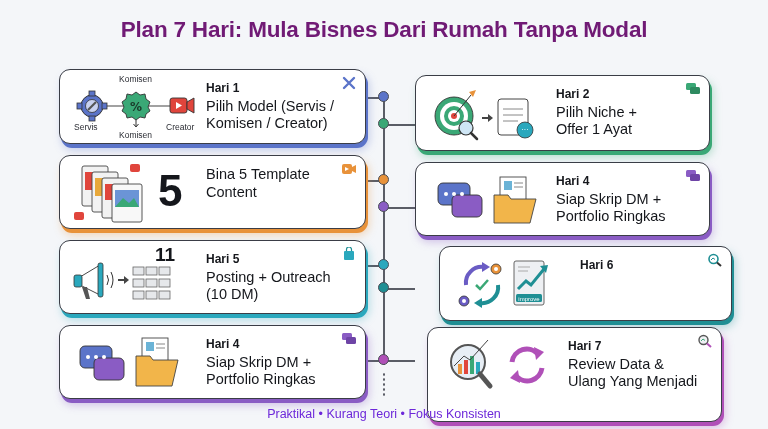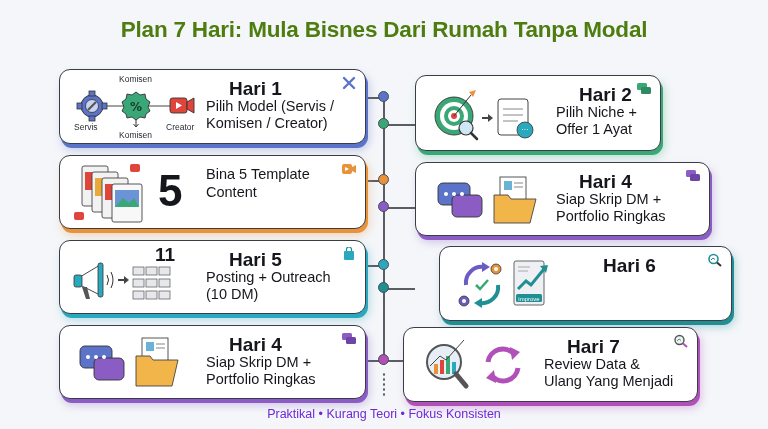--- a/index.html
+++ b/index.html
@@ -6,38 +6,38 @@
   html, body { width: 768px; height: 429px; overflow: hidden; }
   body {
     background: #f4f6f9;
     font-family: "Liberation Sans", "DejaVu Sans", sans-serif;
     color: #1a1c22;
     position: relative;
   }
   .title {
     position: absolute; left: 0; top: 17px; width: 768px;
     text-align: center; font-weight: bold; font-size: 22.5px;
-    letter-spacing: -0.2px; color: #4d7c0f;
+    letter-spacing: -0.2px; color: #701a75;
   }
   .footer {
     position: absolute; left: 0; top: 407px; width: 768px;
     text-align: center; font-size: 12.5px; color: #6d28d9;
   }
   .card {
     position: absolute;
     background: #ffffff;
     border: 1.5px solid #3a3d46;
     border-radius: 11px;
   }
   .card .text {
     position: absolute; left: 146px; top: 10px;
     font-size: 14.5px; line-height: 17.5px; color: #15171c;
   }
   .card.right .text { left: 140px; }
-  .card .day { font-weight: bold; font-size: 19px; display: block; margin-left: 23px; }
+  .card .day { font-weight: bold; font-size: 12px; display: block; }
   .card .desc { display: block; white-space: pre-line; }
   .corner-icon { position: absolute; top: 6px; right: 8px; width: 16px; height: 14px; }
   .illus { position: absolute; left: 8px; top: 6px; width: 134px; height: 62px; }
   .timeline-line {
     position: absolute; left: 383px; top: 97px; width: 2px; height: 268px; background: #5a5d66;
   }
   .connector { position: absolute; height: 1.5px; background: #5a5d66; }
   .node {
     position: absolute; width: 11px; height: 11px; border-radius: 50%;
     border: 1.5px solid #4a4d56;
@@ -109,21 +109,21 @@
   <div class="text">
     <span class="day">Hari 1</span>
     <span class="desc">Pilih Model (Servis /
 Komisen / Creator)</span>
   </div>
   <svg class="corner-icon" viewBox="0 0 16 14">
     <path d="M3 2 L13 12 M13 2 L3 12" stroke="#5b74c9" stroke-width="2.4" stroke-linecap="round"></path>
   </svg>
 </div>
 
-<div class="card right" style="left:415px;top:75px;width:246px;height:76px;box-shadow:2px 4px 0 #3aa876, 3px 6px 8px rgba(58,168,118,.35);">
+<div class="card right" style="left:415px;top:75px;width:295px;height:76px;box-shadow:2px 4px 0 #3aa876, 3px 6px 8px rgba(58,168,118,.35);">
   <svg class="illus" viewBox="0 0 134 62">
     <g transform="translate(30,34)">
       <circle r="19" fill="#3aa876" stroke="#333" stroke-width="0.9"></circle>
       <circle r="14" fill="#fff"></circle>
       <circle r="10" fill="#3aa876"></circle>
       <circle r="6" fill="#fff"></circle>
       <circle r="3" fill="#e0453c"></circle>
       <line x1="0" y1="0" x2="17" y2="-21" stroke="#333" stroke-width="1"></line>
       <path d="M15-24 L22-26 L19-19Z" fill="#e8923a"></path>
     </g>
@@ -298,21 +298,21 @@
     <span class="day">Hari 4</span>
     <span class="desc">Siap Skrip DM +
 Portfolio Ringkas</span>
   </div>
   <svg class="corner-icon" viewBox="0 0 16 14">
     <rect x="1" y="1" width="10" height="7" rx="1.5" fill="#8a5cc4"></rect>
     <rect x="5" y="5" width="10" height="7" rx="1.5" fill="#6e44a6"></rect>
   </svg>
 </div>
 
-<div class="card right" style="left:403px;top:327px;width:295px;height:75px;box-shadow:2px 4px 0 #b050b8, 3px 6px 8px rgba(176,80,184,.35);">
+<div class="card right" style="left:427px;top:327px;width:295px;height:95px;box-shadow:2px 4px 0 #b050b8, 3px 6px 8px rgba(176,80,184,.35);">
   <svg class="illus" viewBox="0 0 134 62">
     <g>
       <circle cx="32" cy="28" r="17" fill="#e7eef5" stroke="#555" stroke-width="2"></circle>
       <rect x="22" y="30" width="4" height="10" fill="#e8923a"></rect>
       <rect x="28" y="26" width="4" height="14" fill="#e0453c"></rect>
       <rect x="34" y="22" width="4" height="18" fill="#3aa876"></rect>
       <rect x="40" y="28" width="4" height="12" fill="#2aa8bd"></rect>
       <path d="M18 32 L28 22 L34 26 L52 6" fill="none" stroke="#444" stroke-width="1"></path>
       <line x1="44" y1="40" x2="54" y2="52" stroke="#555" stroke-width="5" stroke-linecap="round"></line>
     </g>

